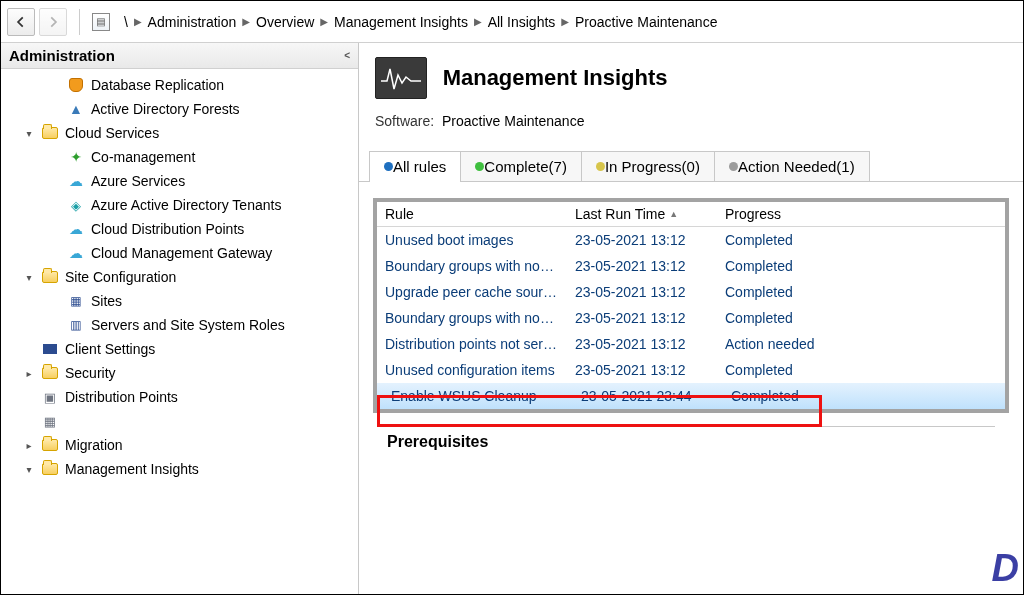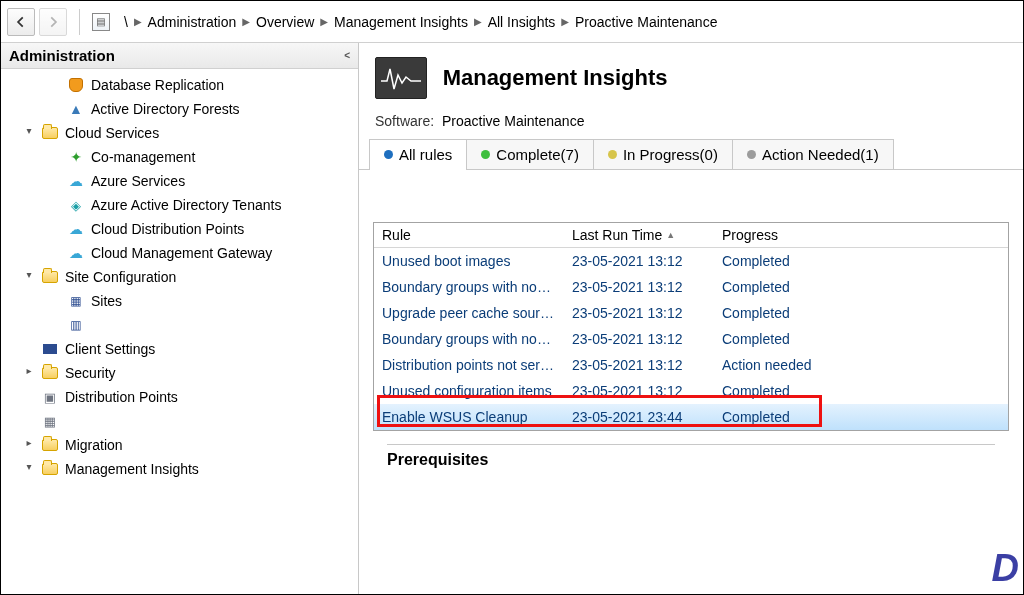--- a/index.html
+++ b/index.html
@@ -16,21 +16,21 @@
 .breadcrumb { display: flex; align-items: center; gap: 6px; font-size: 14px; margin-left: 10px; flex-wrap: nowrap; overflow: hidden; }
 .crumb { white-space: nowrap; }
 .crumb-sep { font-size: 10px; color: #666; }
 
 
 .main { display: flex; height: calc(100% - 42px); }
 .sidebar { width: 358px; border-right: 1px solid #c8c8c8; overflow: hidden; display:flex; flex-direction: column; }
 .sidebar-header { background: linear-gradient(#f7f7f7,#e9e9e9); border-bottom: 1px solid #d0d0d0; padding: 4px 8px; display:flex; align-items:center; justify-content:space-between; font-size: 15px; font-weight: 600; }
 .collapse-caret { font-size: 10px; color:#555; }
 .tree { padding: 4px 0; overflow-y: auto; font-size: 14px; }
-.tree-item { display:flex; gap: 6px; padding: 4px 6px 4px 0; white-space: nowrap; cursor: default; }
+.tree-item { display:flex; align-items:center; gap: 6px; padding: 4px 6px 4px 0; white-space: nowrap; cursor: default; }
 .tree-caret { width: 12px; text-align:center; font-size: 10px; color: #555; }
 .tree-icon { width: 18px; height: 16px; display:flex; align-items:center; justify-content:center; }
 .folder { background: linear-gradient(#ffe9a8,#f7cf60); border: 1px solid #d6a400; border-radius:2px; width:16px; height:12px; position:relative; }
 .folder::before { content:""; position:absolute; top:-4px; left:0; width:7px; height:4px; background:#ffe9a8; border:1px solid #d6a400; border-bottom:none; border-radius:2px 2px 0 0; }
 .indent-1 { margin-left: 22px; }
 .indent-2 { margin-left: 48px; }
 
 
 .ico-sq { width:14px; height:14px; display:inline-block; border-radius:2px; }
 .c-orange{background:#f29b1d;border:1px solid #c27000;}
@@ -42,38 +42,38 @@
 
 .content { flex:1; display:flex; flex-direction:column; overflow:hidden; }
 .header-block { padding: 14px 16px 10px 16px; }
 .wave-icon { width:52px; height:42px; background:#3a3a3a; border:1px solid #222; border-radius:2px; display:inline-flex; align-items:center; justify-content:center; vertical-align:middle; margin-right:12px; }
 .wave-icon svg { stroke:#fff; stroke-width:1.5; fill:none; }
 .page-title { display:inline-block; vertical-align:middle; font-size:22px; font-weight:600; }
 .software-line { margin-top: 14px; font-size:14px; }
 .sw-label { color:#333; margin-right:4px; }
 
 .tabs { display:flex; padding:0 10px; gap:0; border-bottom:1px solid #c8c8c8; }
-.tab { border:1px solid #c8c8c8; border-bottom:none; padding:6px 14px; background:#f7f7f7; display:flex; align-items:center; gap:6px; font-size:15px; margin-right:-1px; position:relative; }
+.tab { border:1px solid #c8c8c8; border-bottom:none; padding:6px 14px; background:#f7f7f7; display:flex; align-items:center; font-size:15px; margin-right:-1px; position:relative;margin-top:12px; }
 .tab.active { background:#fff; z-index:2; }
 .tab.active::after { content:""; position:absolute; left:0; right:0; bottom:-1px; height:1px; background:#fff; }
 .dot { width:9px; height:9px; border-radius:50%; display:inline-block; }
 .dot-blue{background:#1e6fbf;} .dot-green{background:#3fbf3f;} .dot-yellow{background:#d7c54b;} .dot-gray{background:#9c9c9c;}
 
 .grid-wrap { padding: 16px 14px 0 14px; flex:1; overflow:hidden; }
-.grid { border:1px solid #a3a3a3; width: 100%; margin-top: 36px; }
+.grid { border:4px solid #a3a3a3; width: 100%; }
 .grid-header { display:flex; background:#fff; border-bottom:1px solid #d6d6d6; font-size:14px; }
 .col { padding:4px 8px; }
 .col-rule{ width: 190px; }
 .col-time{ width: 150px; display:flex; align-items:center; gap:4px;}
 .col-prog{ flex:1; }
 .sort-asc { font-size:9px; color:#777; }
 .grid-body { }
 .row { display:flex; font-size:14px; color:#0b3d78; padding:3px 0; }
 .row .col { padding:2px 8px; white-space:nowrap; overflow:hidden; text-overflow:ellipsis; }
-.row.selected { background: linear-gradient(#e4f2fe,#bfe1fc); }
+.row.selected { background: linear-gradient(#e4f2fe,#bfe1fc); padding-left: 6px; }
 .highlight-box { border:3px solid #e11; position:absolute; pointer-events:none; }
 
 .prereq { border-top:1px solid #c8c8c8; margin:13px 14px 0 14px; padding-top:6px; font-size:16px; font-weight:600; }
 
 .watermark { position:absolute; right:6px; bottom:4px; font-size:38px; font-weight:700; font-style:italic; color:#3b3fa4; text-shadow:1px 1px 0 #fff; letter-spacing:-2px; }
 </style>
 </head>
 <body>
 
 <div class="toolbar">
@@ -180,20 +180,21 @@
           <span class="tree-icon">
             <span class="c-navy" style="font-size:12px;">▦</span>
           </span>
           <span>Sites</span>
         </div>
         <div class="tree-item indent-2">
           <span class="tree-caret"></span>
           <span class="tree-icon">
             <span class="c-navy" style="font-size:12px;">▥</span>
           </span>
+          <span>Servers and Site System Roles</span>
         </div>
         <div class="tree-item indent-1">
           <span class="tree-caret"></span>
           <span class="tree-icon">
             <span style="width:14px;height:10px;background:#2b4b8f;display:inline-block;"></span>
           </span>
           <span>Client Settings</span>
         </div>
         <div class="tree-item indent-1">
           <span class="tree-caret">▸</span>

